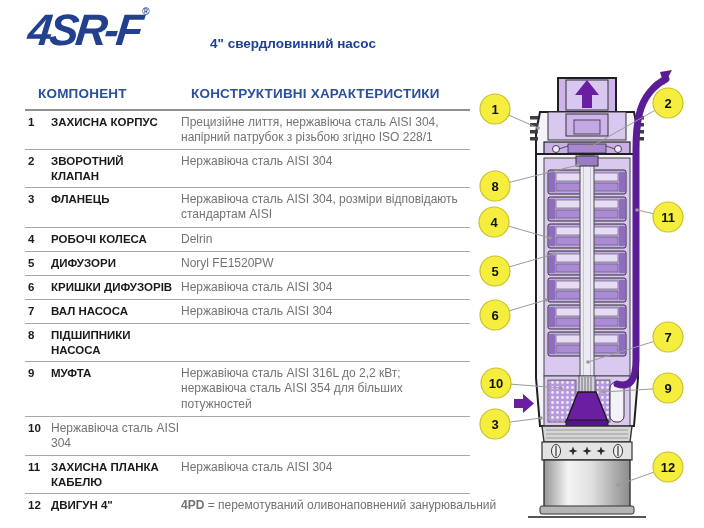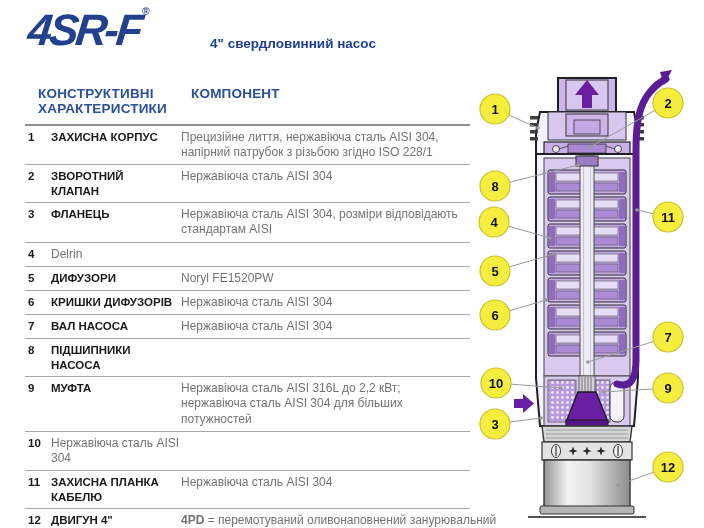--- a/index.html
+++ b/index.html
@@ -38,22 +38,22 @@
 
 <div class="page">
 
   <div class="logo-wrap">
     <span class="logo">4SR-F</span><span class="logo-reg">®</span>
   </div>
   <div class="subtitle">4" свердловинний насос</div>
 
   <div class="tbl">
     <div class="thead">
+      <div class="h">КОМПОНЕНТ</div>
       <div class="h">КОНСТРУКТИВНІ ХАРАКТЕРИСТИКИ</div>
-      <div class="h">КОМПОНЕНТ</div>
     </div>
     <div id="rows">
     <div class="trow">
       <div class="tnum">1</div>
       <div class="tname">ЗАХИСНА КОРПУС</div>
       <div class="tdesc">
             <div class="line">Прецизійне лиття, нержавіюча сталь AISI 304, напірний патрубок з різьбою згідно ISO 228/1</div>
           </div>
     </div>
 
@@ -68,20 +68,21 @@
     <div class="trow">
       <div class="tnum">3</div>
       <div class="tname">ФЛАНЕЦЬ</div>
       <div class="tdesc">
             <div class="line">Нержавіюча сталь AISI 304, розміри відповідають стандартам AISI</div>
           </div>
     </div>
 
     <div class="trow">
       <div class="tnum">4</div>
+      <div class="tname">РОБОЧІ КОЛЕСА</div>
       <div class="tdesc">
             <div class="line">Delrin</div>
           </div>
     </div>
 
     <div class="trow">
       <div class="tnum">5</div>
       <div class="tname">ДИФУЗОРИ</div>
       <div class="tdesc">
             <div class="line">Noryl FE1520PW</div>
@@ -107,21 +108,21 @@
     <div class="trow">
       <div class="tnum">8</div>
       <div class="tname">ПІДШИПНИКИ НАСОСА</div>
     </div>
 
     <div class="trow">
       <div class="tnum">9</div>
       <div class="tname">МУФТА</div>
       <div class="tdesc">
             <div class="line">Нержавіюча сталь AISI 316L до 2,2 кВт;</div>
-            <div class="line">нержавіюча сталь AISI 304 для більших потужностей</div>
+            <div class="line">нержавіюча сталь AISI 354 для більших потужностей</div>
           </div>
     </div>
 
     <div class="trow">
       <div class="tnum">10</div>
       <div class="tdesc">
             <div class="line">Нержавіюча сталь AISI 304</div>
           </div>
     </div>
 

